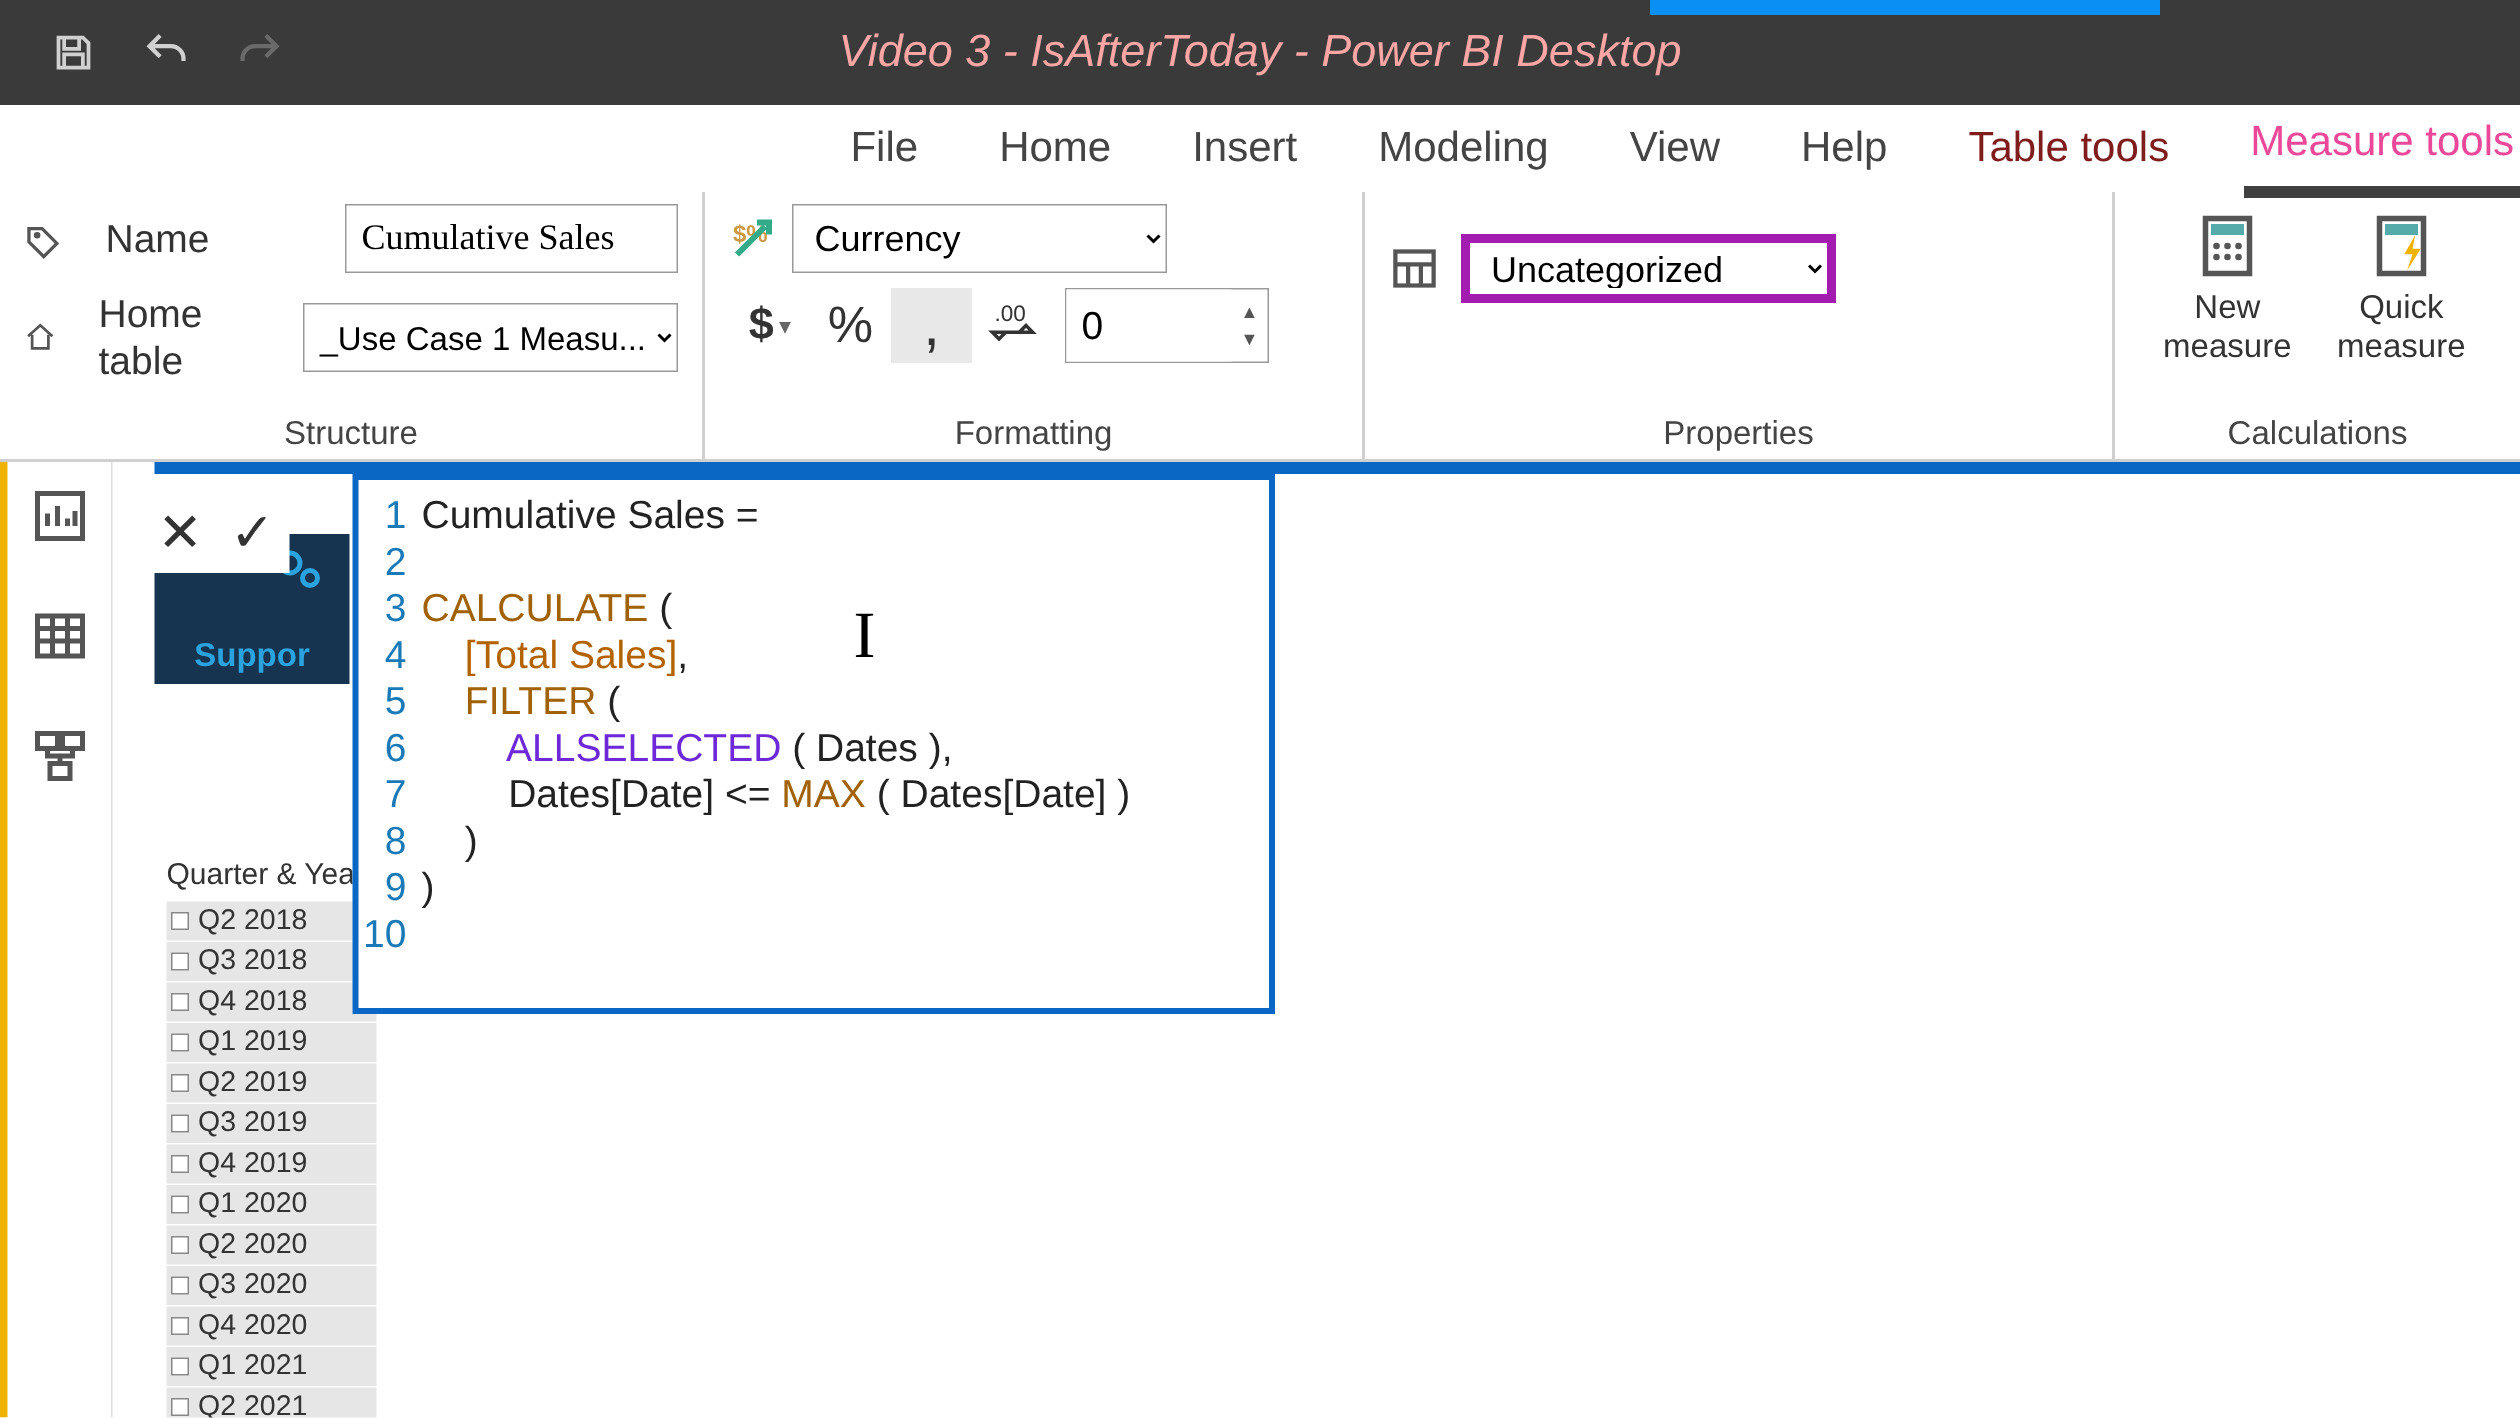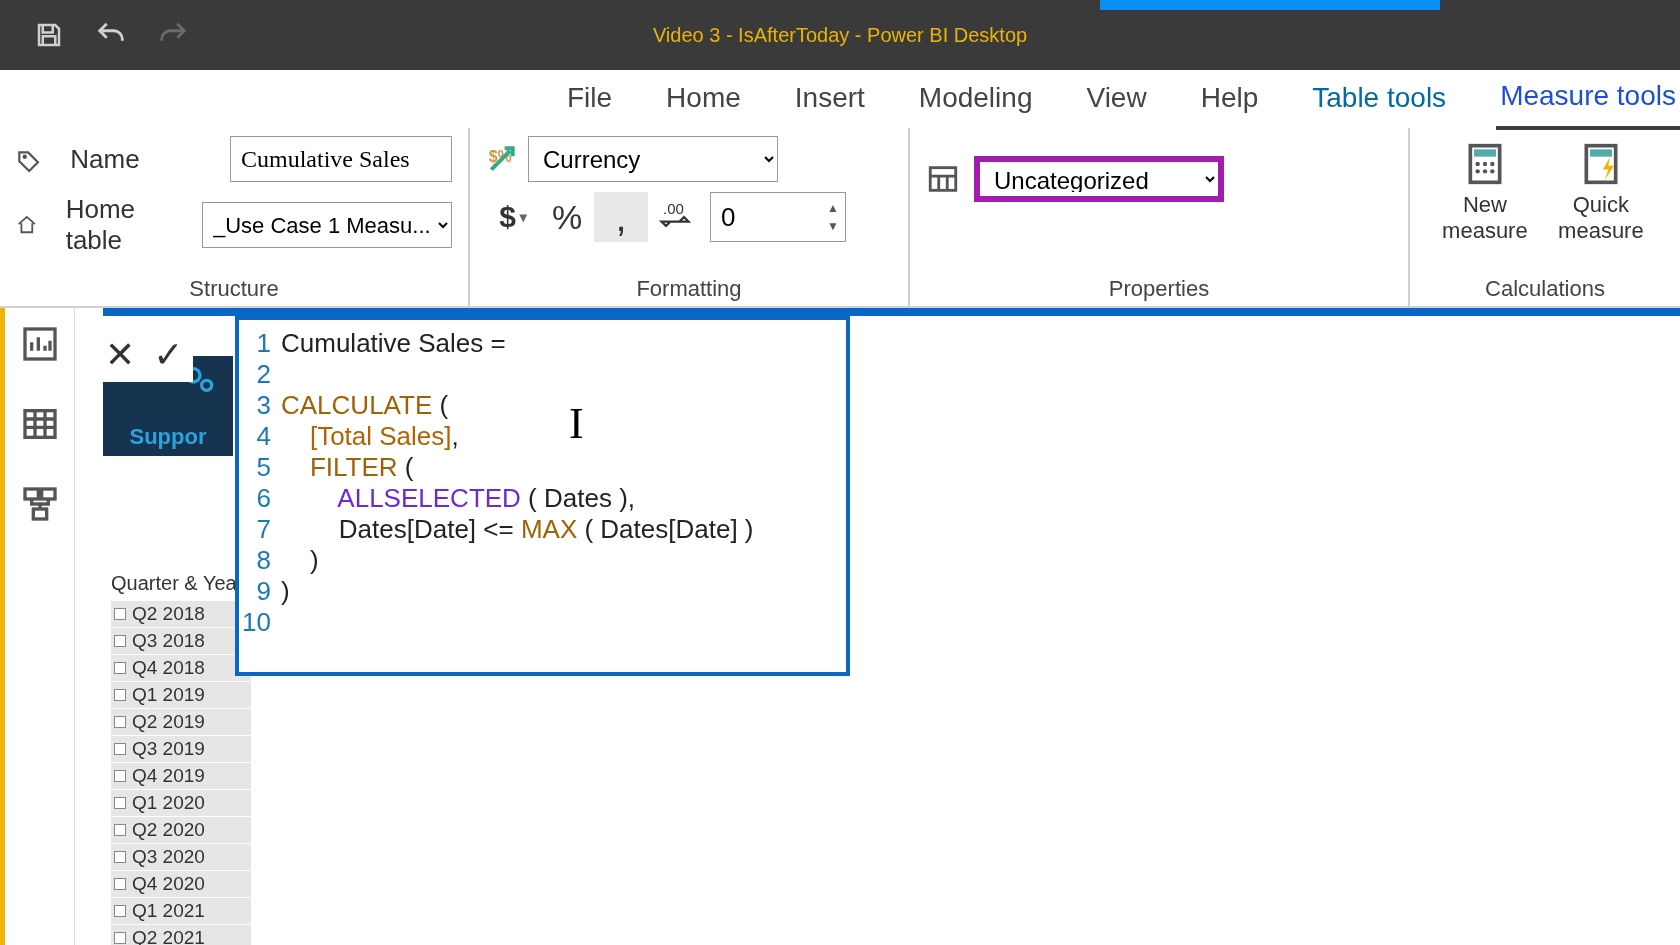--- a/index.html
+++ b/index.html
@@ -4,28 +4,28 @@
 <style>
 * { box-sizing: border-box; margin: 0; padding: 0; font-family: "Segoe UI", Arial, sans-serif; }
 body { background: #fff; width: 1680px; height: 945px; overflow: hidden; }
 
 
 .titlebar { background: #3a3a3a; height: 70px; display: flex; align-items: center; position: relative; }
 .titlebar-left { display: flex; gap: 24px; padding-left: 30px; }
 .titlebar-icon { width: 38px; height: 38px; display: flex; align-items: center; justify-content: center; cursor: pointer; }
 .titlebar-icon svg { stroke: #d0d0d0; fill: none; stroke-width: 2; }
 .titlebar-icon.disabled svg { stroke: #6a6a6a; }
-.app-title { position: absolute; left: 50%; transform: translateX(-50%); color: #eab308; font-size: 20px; font-weight: 400; }
+.app-title { position: absolute; left: 50%; transform: translateX(-50%); color: #fca5a5; font-size: 30px; font-weight: 400; font-style: italic; }
 .blue-strip { position: absolute; top: 0; right: 240px; width: 340px; height: 10px; background: #0a8ff5; }
 
 
 .ribbon-tabs { height: 58px; background: #fff; display: flex; align-items: center; gap: 46px; padding-left: 40px; border-bottom: 0; justify-content: flex-end; }
 .ribbon-tab { font-size: 28px; color: #444; cursor: pointer; padding: 12px 4px 14px; }
-.ribbon-tab.context { color: #0369a1; }
-.ribbon-tab.active { color: #1d4ed8; border-bottom: 4px solid #404040; }
+.ribbon-tab.context { color: #7f1d1d; }
+.ribbon-tab.active { color: #ec4899; border-bottom: 8px solid #404040; }
 
 
 .ribbon { height: 180px; background: #fff; display: flex; border-bottom: 2px solid #d0d0d0; }
 .ribbon-group { border-right: 2px solid #d0d0d0; padding: 8px 16px 4px; display: flex; flex-direction: column; justify-content: space-between; }
 .ribbon-group-label { text-align: center; font-size: 22px; color: #444; padding-top: 6px; }
 
 .struct-rows { display: flex; flex-direction: column; gap: 12px; }
 .struct-row { display: flex; align-items: center; gap: 28px; }
 .struct-icon { width: 30px; height: 30px; }
 .struct-label { font-size: 26px; color: #333; width: 150px; }

